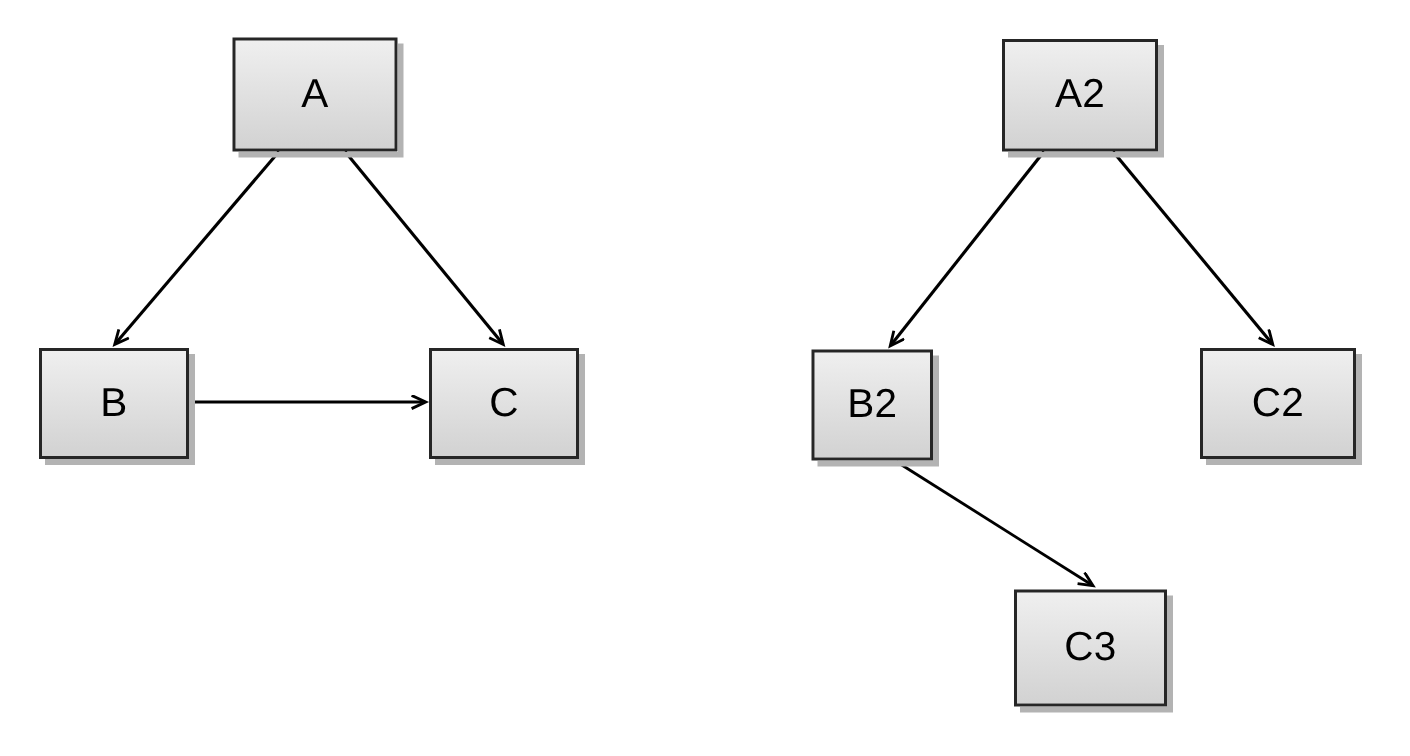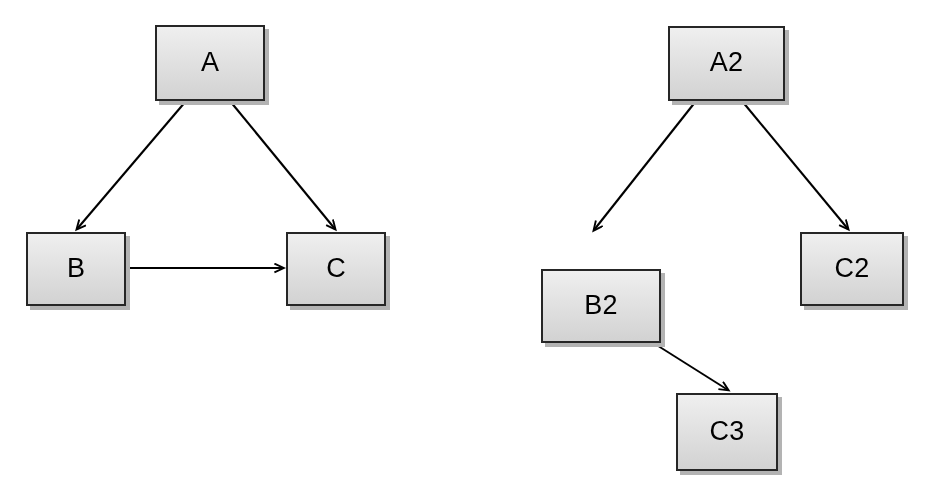--- a/index.html
+++ b/index.html
@@ -72,24 +72,24 @@
 
   <div class="node" style="left: 155px; top: 25px; width: 110px; height: 76px; border-color: rgb(38, 38, 38); box-shadow: rgb(179, 179, 179) 4px 4px 0px 0px; color: rgb(0, 0, 0); background: linear-gradient(rgb(239, 239, 239) 0%, rgb(210, 210, 210) 100%);">
     <span class="node-label">A</span>
   </div>
   <div class="node" style="left: 26px; top: 232px; width: 100px; height: 74px; border-color: rgb(38, 38, 38); box-shadow: rgb(179, 179, 179) 4px 4px 0px 0px; color: rgb(0, 0, 0); background: linear-gradient(rgb(239, 239, 239) 0%, rgb(210, 210, 210) 100%);">
     <span class="node-label">B</span>
   </div>
   <div class="node" style="left: 286px; top: 232px; width: 100px; height: 74px; border-color: rgb(38, 38, 38); box-shadow: rgb(179, 179, 179) 4px 4px 0px 0px; color: rgb(0, 0, 0); background: linear-gradient(rgb(239, 239, 239) 0%, rgb(210, 210, 210) 100%);">
     <span class="node-label">C</span>
   </div>
-  <div class="node" style="left: 668px; top: 26px; width: 117px; height: 75px; border-color: rgb(38, 38, 38); box-shadow: rgb(179, 179, 179) 4px 4px 0px 0px; color: rgb(0, 0, 0); background: linear-gradient(rgb(239, 239, 239) 0%, rgb(210, 210, 210) 100%);">
+  <div class="node" style="left: 668px; top: 26px; width: 104px; height: 75px; border-color: rgb(38, 38, 38); box-shadow: rgb(179, 179, 179) 4px 4px 0px 0px; color: rgb(0, 0, 0); background: linear-gradient(rgb(239, 239, 239) 0%, rgb(210, 210, 210) 100%);">
     <span class="node-label">A2</span>
   </div>
-  <div class="node" style="left: 541px; top: 233px; width: 120px; height: 74px; border-color: rgb(38, 38, 38); box-shadow: rgb(179, 179, 179) 4px 4px 0px 0px; color: rgb(0, 0, 0); background: linear-gradient(rgb(239, 239, 239) 0%, rgb(210, 210, 210) 100%); margin-top: 36px;">
+  <div class="node" style="left: 541px; top: 233px; width: 81px; height: 74px; border-color: rgb(38, 38, 38); box-shadow: rgb(179, 179, 179) 4px 4px 0px 0px; color: rgb(0, 0, 0); background: linear-gradient(rgb(239, 239, 239) 0%, rgb(210, 210, 210) 100%);">
     <span class="node-label">B2</span>
   </div>
   <div class="node" style="left: 800px; top: 232px; width: 104px; height: 74px; border-color: rgb(38, 38, 38); box-shadow: rgb(179, 179, 179) 4px 4px 0px 0px; color: rgb(0, 0, 0); background: linear-gradient(rgb(239, 239, 239) 0%, rgb(210, 210, 210) 100%); justify-content: center;">
     <span class="node-label">C2</span>
   </div>
   <div class="node" style="left: 676px; top: 393px; width: 102px; height: 78px; border-color: rgb(38, 38, 38); box-shadow: rgb(179, 179, 179) 4px 4px 0px 0px; color: rgb(0, 0, 0); background: linear-gradient(rgb(239, 239, 239) 0%, rgb(210, 210, 210) 100%);">
     <span class="node-label">C3</span>
   </div>
 
 </div>

